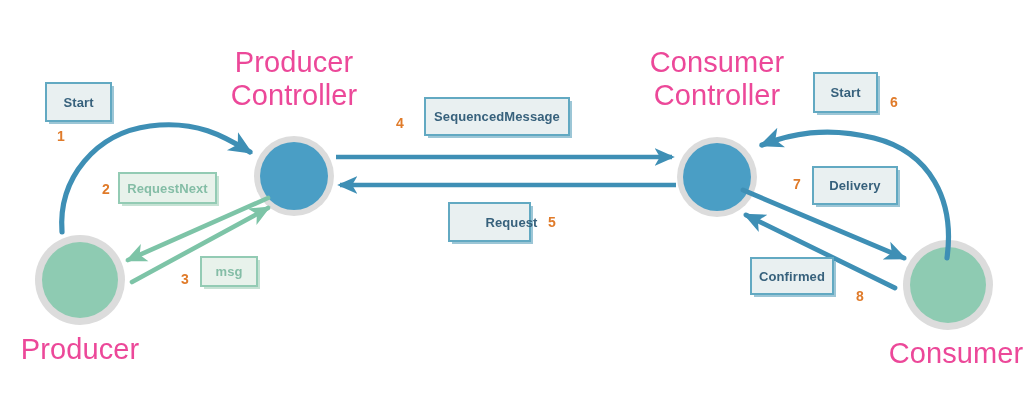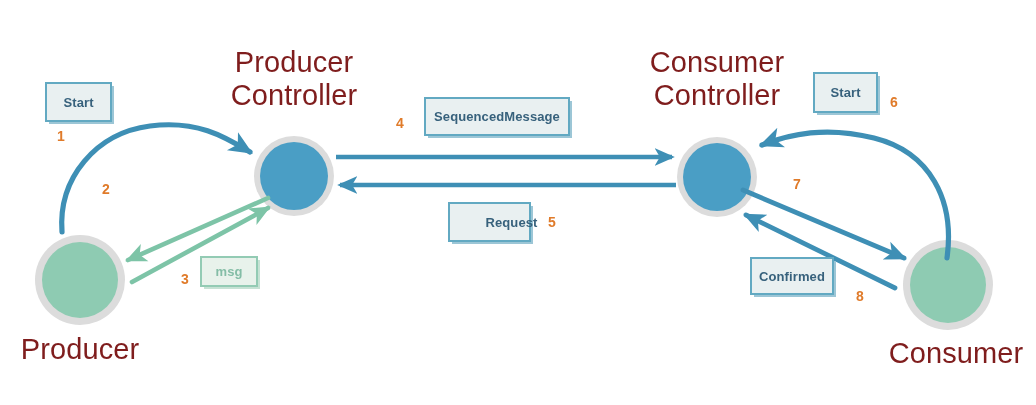--- a/index.html
+++ b/index.html
@@ -22,21 +22,21 @@
     left: 0;
     top: 0;
     width: 1036px;
     height: 405px;
   }
   .node-title {
     position: absolute;
     font-family: "Liberation Sans", sans-serif;
     font-size: 29px;
     font-weight: 300;
-    color: #7f1d1d;
+    color: #ec4899;
     line-height: 1.14;
     text-align: center;
     white-space: pre-line;
     letter-spacing: 0.1px;
   }
   .msg-box {
     position: absolute;
     box-sizing: border-box;
     display: flex;
     align-items: center;
@@ -120,29 +120,31 @@
 
   <div class="node-title" style="left:637px; top:46px; width:160px;">Consumer
 Controller</div>
 
   <div class="node-title" style="left:0px; top:333px; width:160px;">Producer</div>
 
   <div class="node-title" style="left:876px; top:337px; width:160px;">Consumer</div>
 
   <div class="msg-box blue" style="left:45px; top:82px; width:67px; height:40px;">Start</div>
 
+  <div class="msg-box green" style="left:118px; top:172px; width:99px; height:32px;">RequestNext</div>
 
   <div class="msg-box blue" style="left:424px; top:97px; width:146px; height:39px;">SequencedMessage</div>
 
   <div class="msg-box green" style="left:200px; top:256px; width:58px; height:31px;">msg</div>
 
   <div class="msg-box blue" style="left:448px; top:202px; width:83px; height:40px;padding-left:44px;">Request</div>
 
   <div class="msg-box blue" style="left:813px; top:72px; width:65px; height:41px;">Start</div>
 
+  <div class="msg-box blue" style="left:812px; top:166px; width:86px; height:39px;">Delivery</div>
 
   <div class="msg-box blue" style="left:750px; top:257px; width:84px; height:38px;">Confirmed</div>
 
   <div class="step-num" style="left:57px; top:128px;">1</div>
 
   <div class="step-num" style="left:102px; top:181px;">2</div>
 
   <div class="step-num" style="left:181px; top:271px;">3</div>
 
   <div class="step-num" style="left:396px; top:115px;">4</div>

